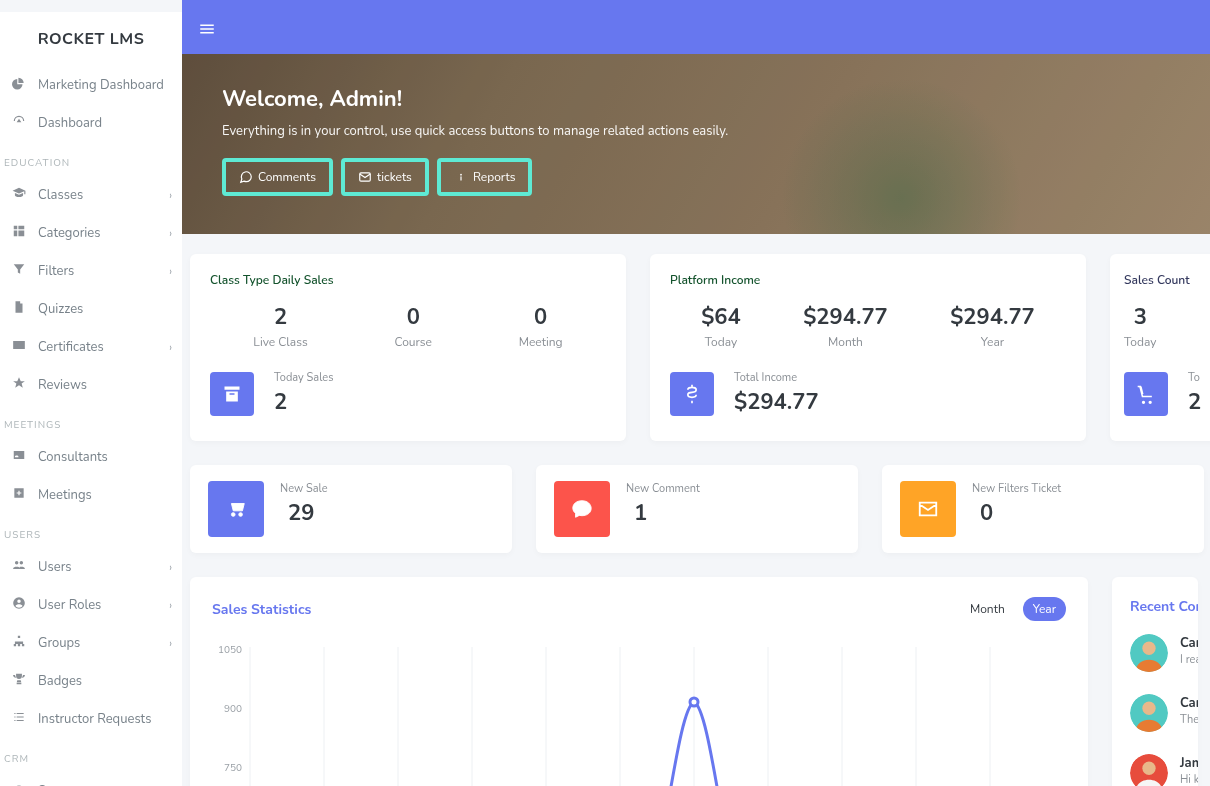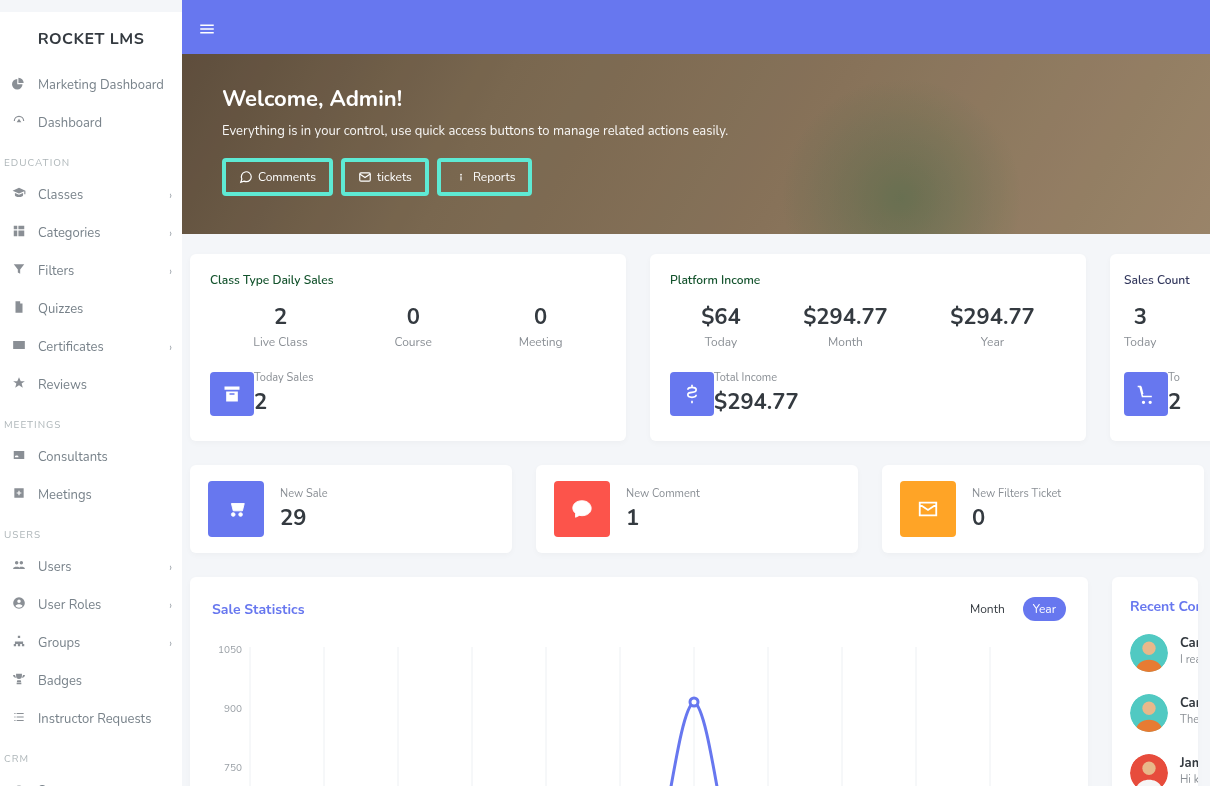--- a/index.html
+++ b/index.html
@@ -34,30 +34,30 @@
 .main{padding:20px 0 20px 8px;display:flex;flex-direction:column;gap:24px;}
 .row{display:flex;gap:24px;}
 .card{background:#fff;border-radius:6px;box-shadow:0 2px 6px rgba(0,0,0,0.03);}
 .wide-card{flex:0 0 436px;padding:18px 20px 24px 20px;}
 .wide-card-b{flex:0 0 436px;padding:18px 20px 24px 20px;}
 .wide-card h6,.wide-card-b h6{margin:0 0 14px 0;font-size:12px;font-weight:600;color:#14532d;}
 .stats3{display:flex;justify-content:space-around;margin-bottom:20px;}
 .stat{ text-align:center;}
 .stat .num{font-size:22px;font-weight:700;color:#343a40;}
 .stat .lbl{font-size:12px;color:#8a8f95;margin-top:2px;}
-.total-row{display:flex;align-items:center;gap:0;}
+.total-row{display:flex;align-items:center;gap:20px;}
 .iconbox{width:44px;height:44px;border-radius:4px;background:var(--primary);color:#fff;display:flex;align-items:center;justify-content:center;font-size:18px;}
 .total-text small{display:block;font-size:11px;color:#8a8f95;margin-bottom:2px;}
 .total-text .big{font-size:22px;font-weight:700;color:#343a40;}
 .sales-card-small{flex:0 0 106px;padding:18px 14px 24px 14px;overflow:hidden;}
 .sales-card-small h6{margin:0 0 14px 0;font-size:12px;font-weight:600;color:#34395e;white-space:nowrap;}
-.mini-card{flex:0 0 322px;display:flex;align-items:center;padding:16px 18px;gap:16px;}
+.mini-card{flex:0 0 322px;display:flex;align-items:flex-start;padding:16px 18px;gap:16px;}
 .mini-card .iconbox{width:56px;height:56px;font-size:20px;}
 .mini-card .txt small{display:block;font-size:11px;color:#8a8f95;margin-bottom:2px;}
-.mini-card .txt .big{font-size:22px;font-weight:700;color:#343a40;}
+.mini-card .txt .big{font-size:22px;font-weight:700;color:#343a40;margin-left:8px;}
 .chart-card{flex:0 0 898px;padding:20px 22px;}
 .chart-head{display:flex;justify-content:space-between;align-items:center;margin-bottom:16px;}
 .chart-title{font-size:14px;font-weight:700;color:var(--primary);}
 .toggle{display:flex;gap:8px;align-items:center;font-size:12px;}
 .toggle .opt{padding:4px 10px;border-radius:12px;color:#343a40;cursor:pointer;}
 .toggle .opt.active{background:var(--primary);color:#fff;}
 svg.chart{width:854px;height:210px;}
 .yaxis text{font-size:10px;fill:#9aa0a6;}
 .grid line{stroke:#edf0f3;stroke-width:1;}
 .series{fill:none;stroke:var(--primary);stroke-width:3;}
@@ -340,21 +340,21 @@
           <div class="txt">
             <small>New Filters Ticket</small>
             <div class="big">0</div>
           </div>
         </div>
       </div>
 
     <div class="row">
       <div class="card chart-card">
         <div class="chart-head">
-          <span class="chart-title">Sale Statistics</span>
+          <span class="chart-title">Sales Statistics</span>
           <div class="toggle">
             <span class="opt">Month</span>
             <span class="opt active">Year</span>
           </div>
         </div>
         <svg class="chart" viewBox="0 0 854 210">
           <g class="grid">
             <line x1="38" y1="10" x2="38" y2="200"></line>
             <line x1="112" y1="10" x2="112" y2="200"></line>
             <line x1="186" y1="10" x2="186" y2="200"></line>

